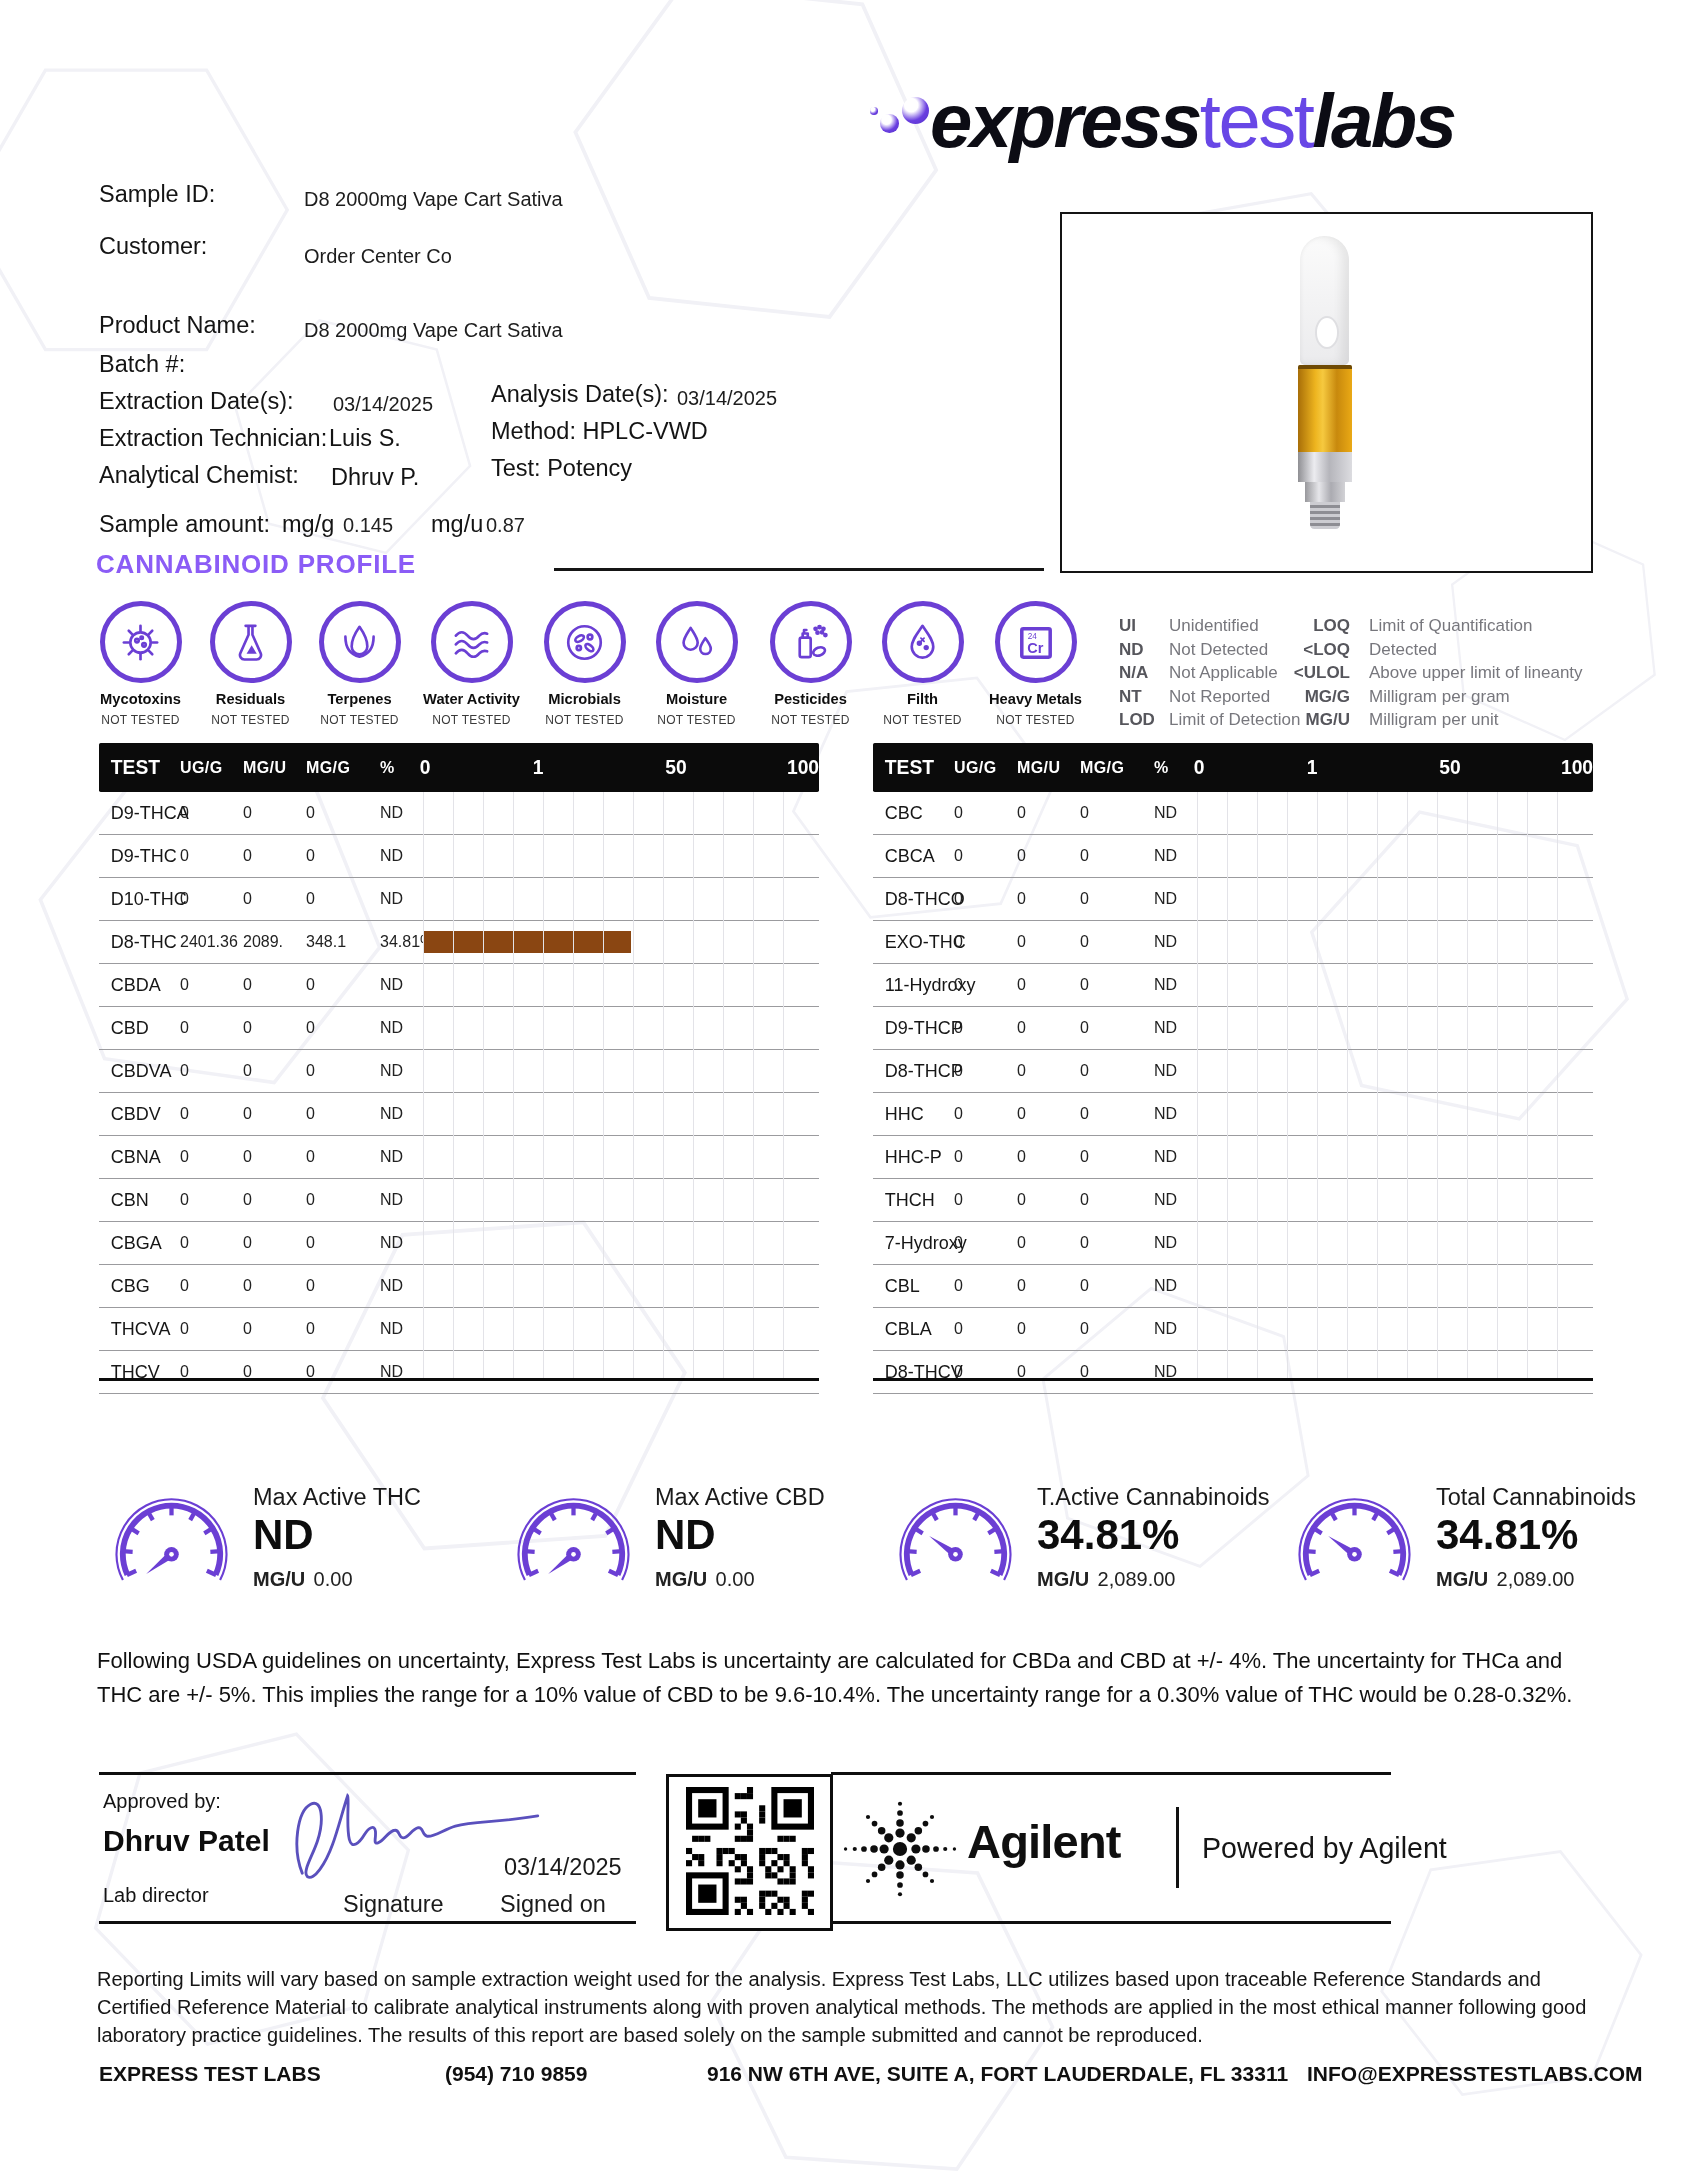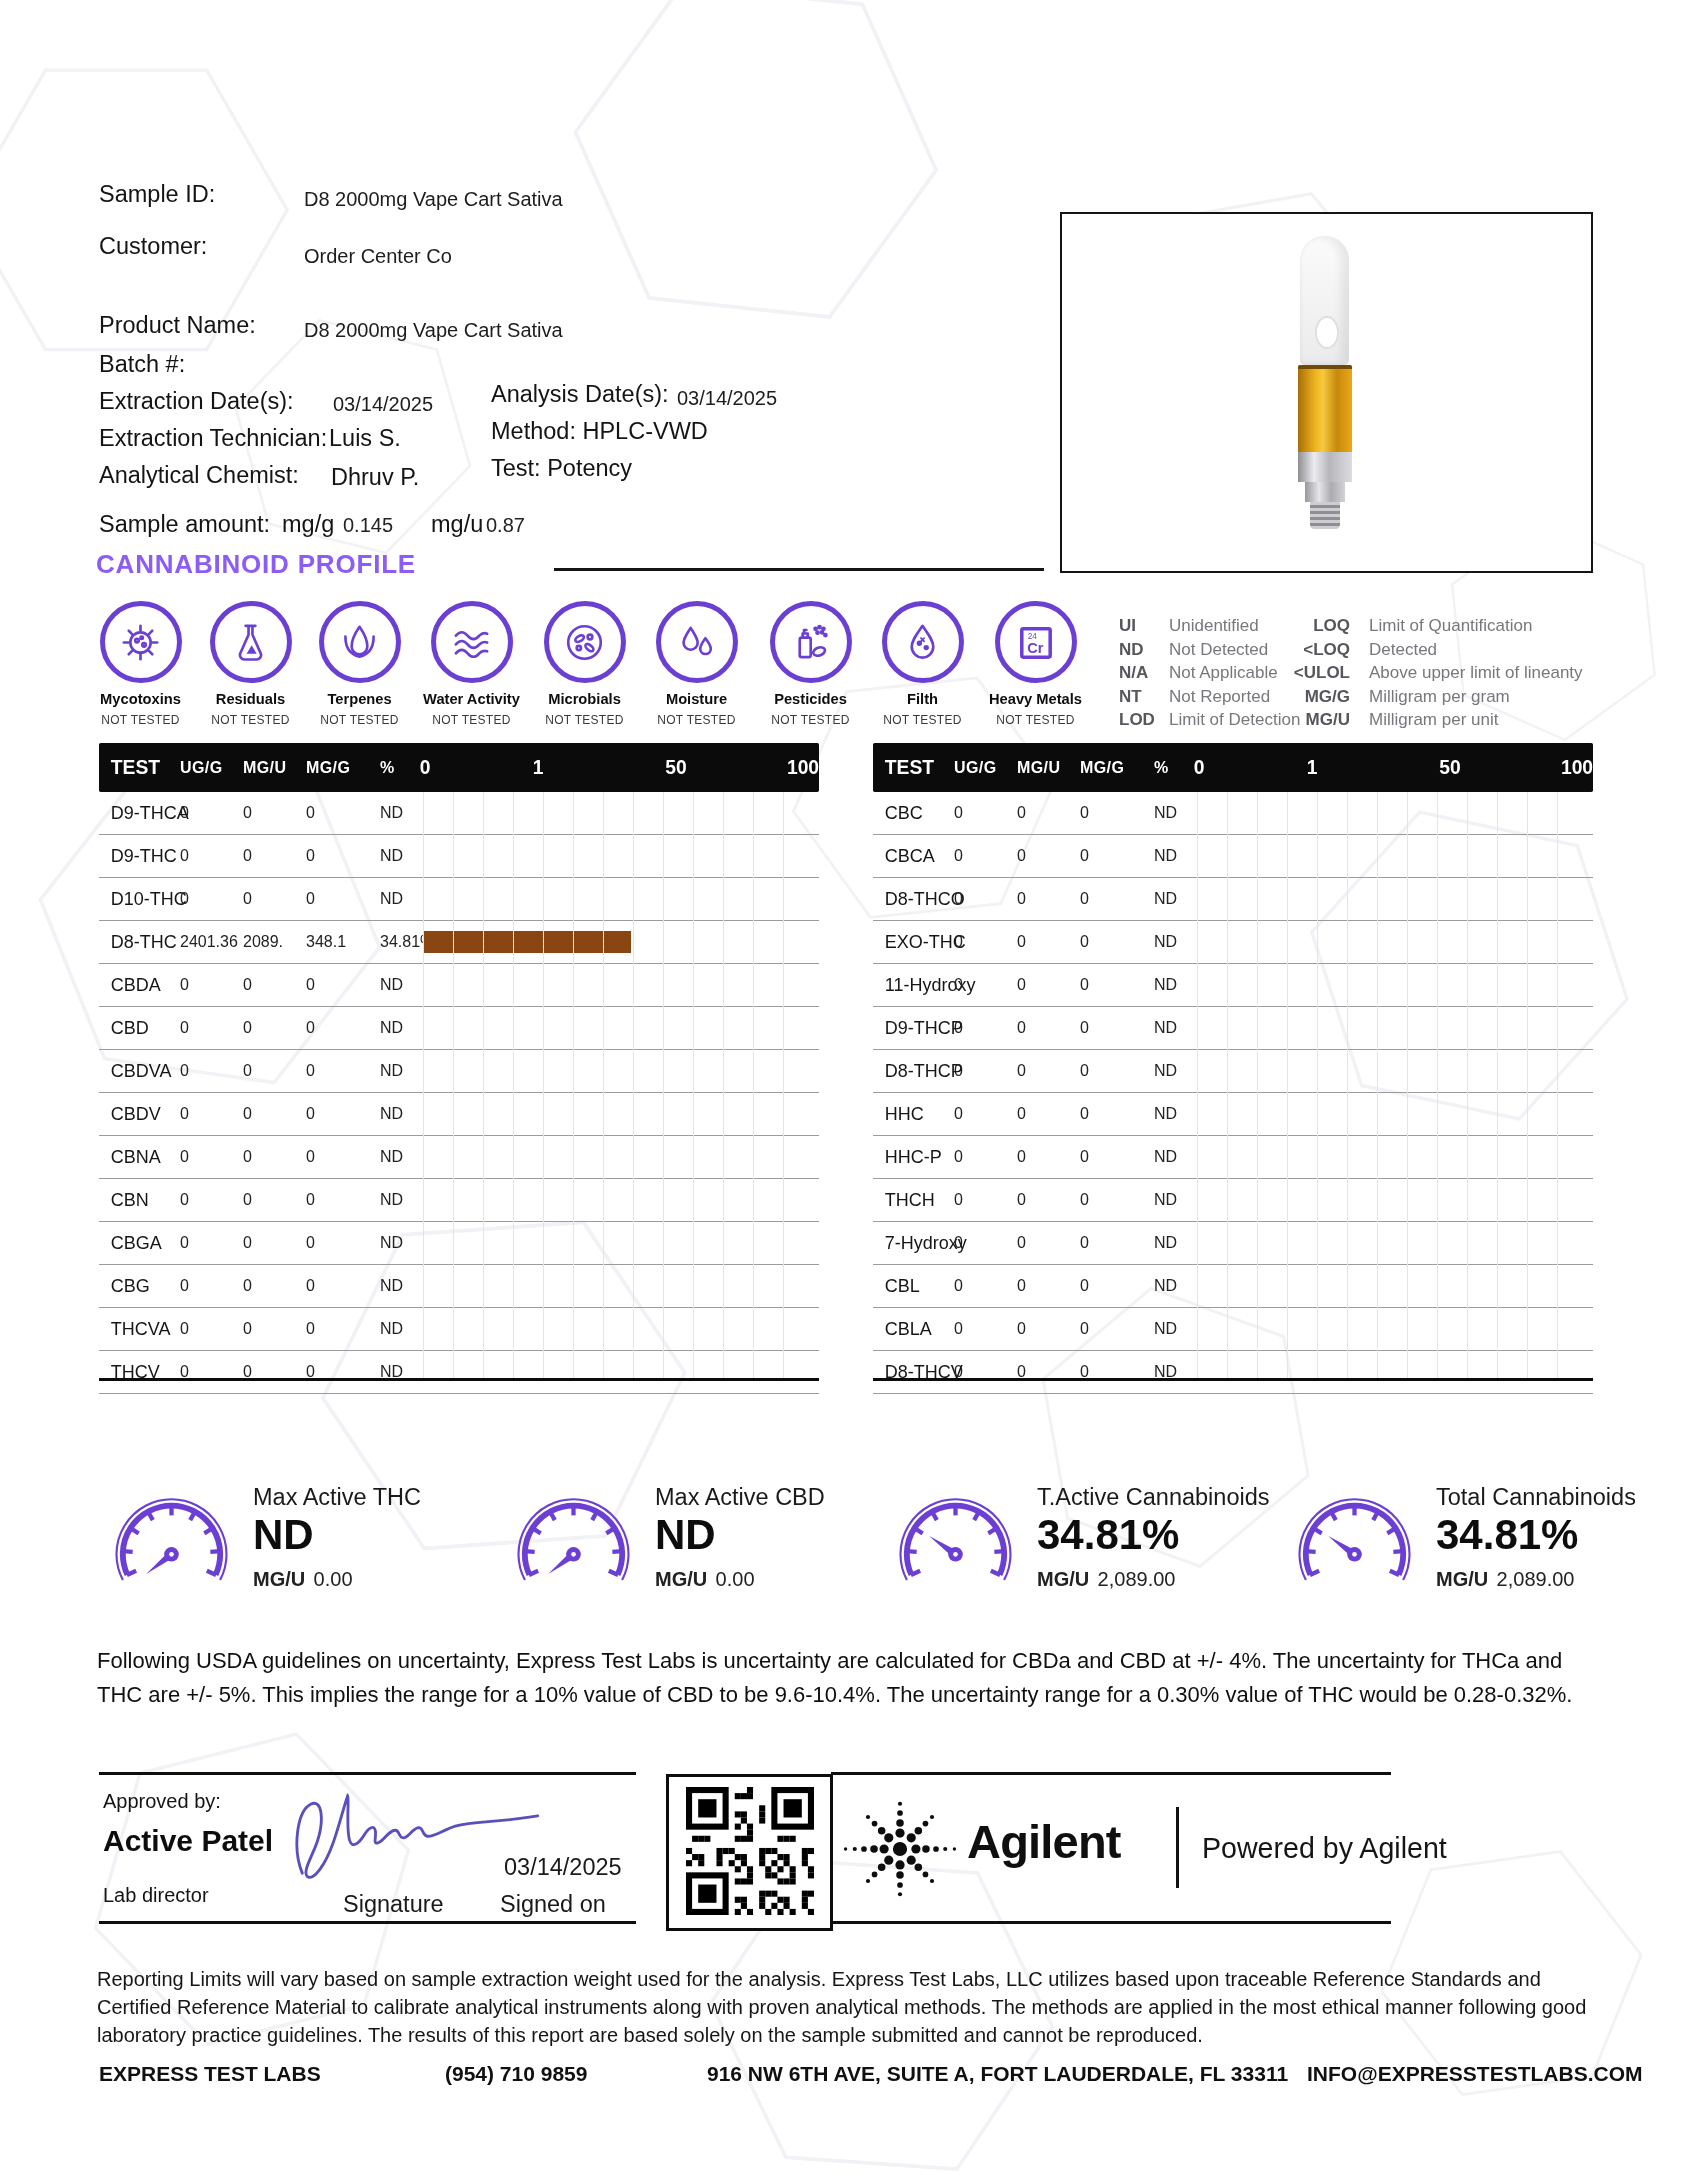--- a/index.html
+++ b/index.html
@@ -120,20 +120,28 @@
     <use href="#hx" transform="translate(1100,950) scale(1.3) rotate(-6)"></use>
     <use href="#hx" transform="translate(1750,1150) scale(1.6) rotate(12)"></use>
     <use href="#hx" transform="translate(600,1650) scale(1.8) rotate(-4)"></use>
     <use href="#hx" transform="translate(1400,1700) scale(1.4) rotate(20)"></use>
     <use href="#hx" transform="translate(300,2250) scale(1.6) rotate(-14)"></use>
     <use href="#hx" transform="translate(1050,2400) scale(1.7) rotate(4)"></use>
     <use href="#hx" transform="translate(1800,2350) scale(1.3) rotate(-8)"></use>
     <use href="#hx" transform="translate(1850,750) scale(1.1) rotate(24)"></use>
   </svg>
 
+  <div class="abs z" style="left:0;top:0;width:1687px;height:185px;">
+    <span class="bub" style="left:870px;top:107px;width:7.6px;height:7.6px;"></span>
+    <span class="bub" style="left:880px;top:114px;width:18.5px;height:18.5px;"></span>
+    <span class="bub" style="left:902px;top:97px;width:27px;height:27px;"></span>
+    <div class="abs logo" style="left:930px;top:77px;">
+      <span class="lx">express</span><span class="lt">test</span><span class="lx">labs</span>
+    </div>
+  </div>
 
   <div class="abs z lbl" style="left:99px;top:181px;">Sample ID:</div>
   <div class="abs z val" style="left:304px;top:188px;">D8 2000mg Vape Cart Sativa</div>
   <div class="abs z lbl" style="left:99px;top:233px;">Customer:</div>
   <div class="abs z val" style="left:304px;top:245px;">Order Center Co</div>
 
   <div class="abs z lbl" style="left:99px;top:312px;">Product Name:</div>
   <div class="abs z val" style="left:304px;top:319px;">D8 2000mg Vape Cart Sativa</div>
   <div class="abs z lbl" style="left:99px;top:351px;">Batch #:</div>
 
@@ -639,21 +647,21 @@
         <div class="gvalue">34.81%</div>
         <div class="gunit"><b>MG/U</b>2,089.00</div>
       </div>
     </div>
 
   <div class="abs z para">Following USDA guidelines on uncertainty, Express Test Labs is uncertainty are calculated for CBDa and CBD at +/- 4%. The uncertainty for THCa and THC are +/- 5%. This implies the range for a 10% value of CBD to be 9.6-10.4%. The uncertainty range for a 0.30% value of THC would be 0.28-0.32%.</div>
 
   <div class="abs z rule" style="left:99px;top:1772px;width:537px;"></div>
   <div class="abs z rule" style="left:99px;top:1921px;width:537px;"></div>
   <div class="abs z ap-lbl" style="left:103px;top:1790px;">Approved by:</div>
-  <div class="abs z ap-name" style="left:103px;top:1824px;">Active Patel</div>
+  <div class="abs z ap-name" style="left:103px;top:1824px;">Dhruv Patel</div>
   <div class="abs z ap-lbl" style="left:103px;top:1884px;">Lab director</div>
   <div class="abs z" style="left:277px;top:1789px;">
     <svg viewBox="0 0 340 120" width="286" height="101">
       <path d="M30,100 C18,70 24,26 40,18 C54,11 56,38 48,62 C42,80 30,98 36,104 C44,110 58,88 66,66 C72,50 78,26 84,8 C86,10 82,44 86,60 C89,72 98,64 104,54 C109,46 116,42 117,50 C118,58 114,66 120,64 C128,61 132,50 140,49 C146,48 144,58 150,58 C156,58 160,48 168,46 C174,45 172,54 178,56 C186,58 198,48 212,44 C234,38 262,40 310,32" fill="none" stroke="#5a50bd" stroke-width="3.4" stroke-linecap="round"></path>
     </svg>
   </div>
   <div class="abs z ap-sig" style="left:343px;top:1891px;">Signature</div>
   <div class="abs z ap-sig" style="left:504px;top:1854px;">03/14/2025</div>
   <div class="abs z ap-sig" style="left:500px;top:1891px;">Signed on</div>
 

